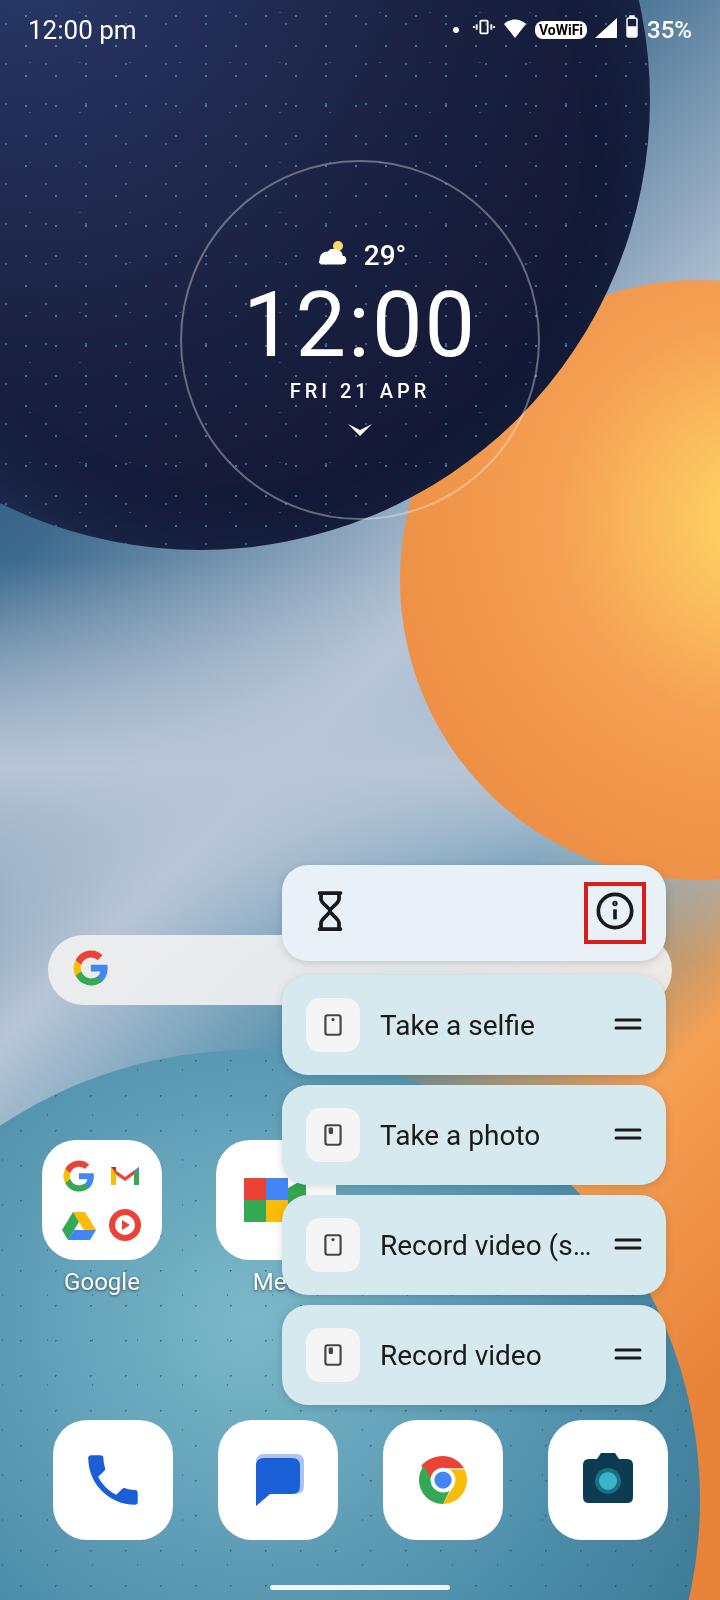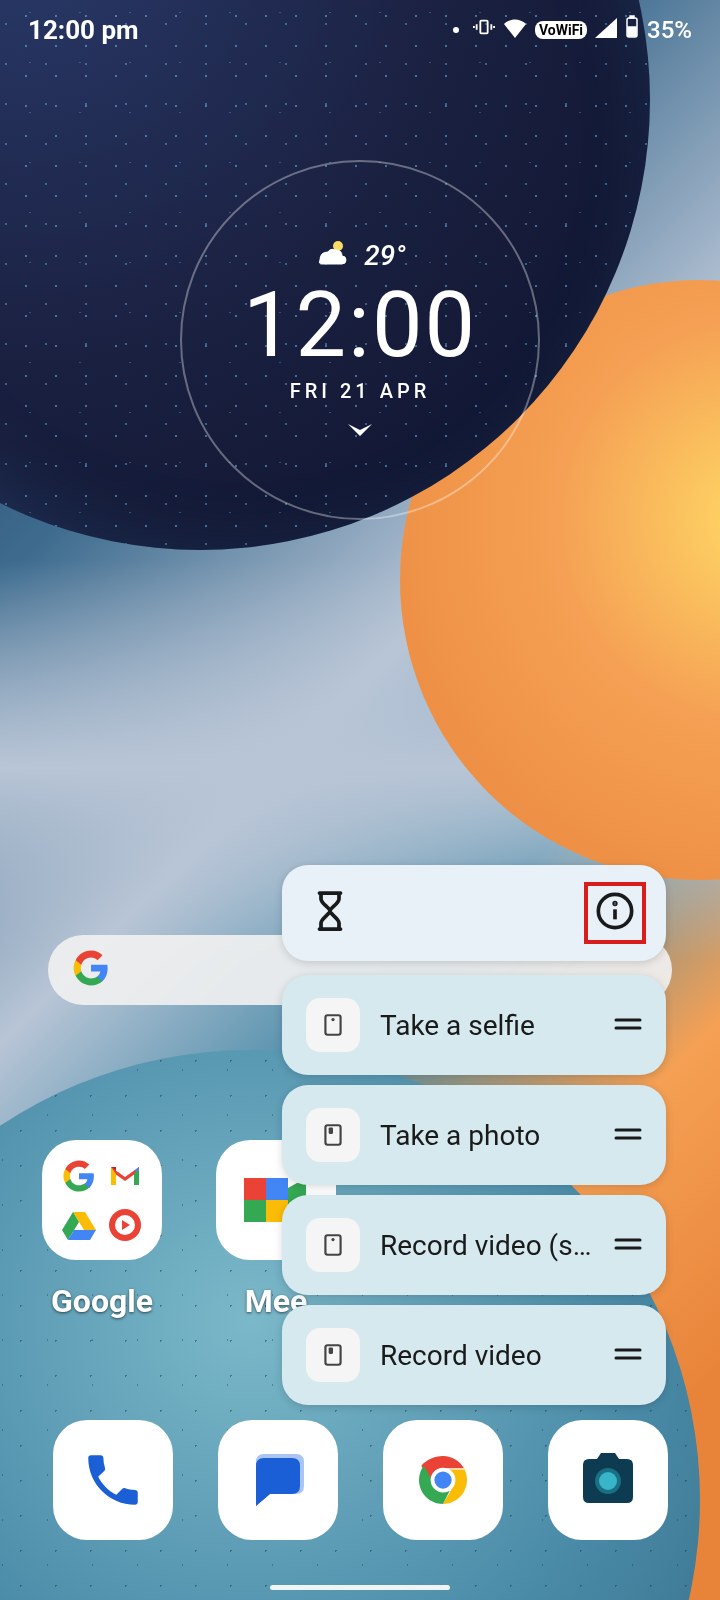--- a/index.html
+++ b/index.html
@@ -84,21 +84,21 @@
       height: 60px;
       display: flex;
       align-items: center;
       justify-content: space-between;
       padding: 0 28px;
       color: white;
       z-index: 100;
     }
     .status-time {
       font-size: 26px;
-      font-weight: 700;
+      font-weight: 400;
     }
     .status-right {
       display: flex;
       align-items: center;
       gap: 8px;
       font-size: 24px;
       font-weight: 500;
     }
     .status-dot {
       width: 6px;
@@ -131,21 +131,20 @@
       align-items: center;
       justify-content: center;
       color: white;
     }
     .weather-row {
       display: flex;
       align-items: center;
       gap: 16px;
       font-size: 28px;
       font-weight: 500;
-      font-style: italic;
     }
     .clock-time {
       font-size: 90px;
       font-weight: 400;
       letter-spacing: 2px;
       line-height: 1;
       margin: 8px 0;
     }
     .clock-date {
       font-size: 20px;
@@ -246,24 +245,23 @@
       border-radius: 34px;
       display: flex;
       align-items: center;
       justify-content: center;
       flex-wrap: wrap;
       padding: 14px;
       gap: 6px;
     }
     .icon-label {
       color: white;
-      font-size: 32px;
-      font-weight: 700;
+      font-size: 24px;
+      font-weight: 400;
       text-shadow: 0 1px 3px rgba(0,0,0,0.6);
-      margin-top: 14px;
     }
     .google-folder { top: 1140px; left: 42px; }
     .meet-icon-pos { top: 1140px; left: 216px; }
 
     
     .dock {
       position: absolute;
       bottom: 60px;
       left: 0;
       right: 0;

